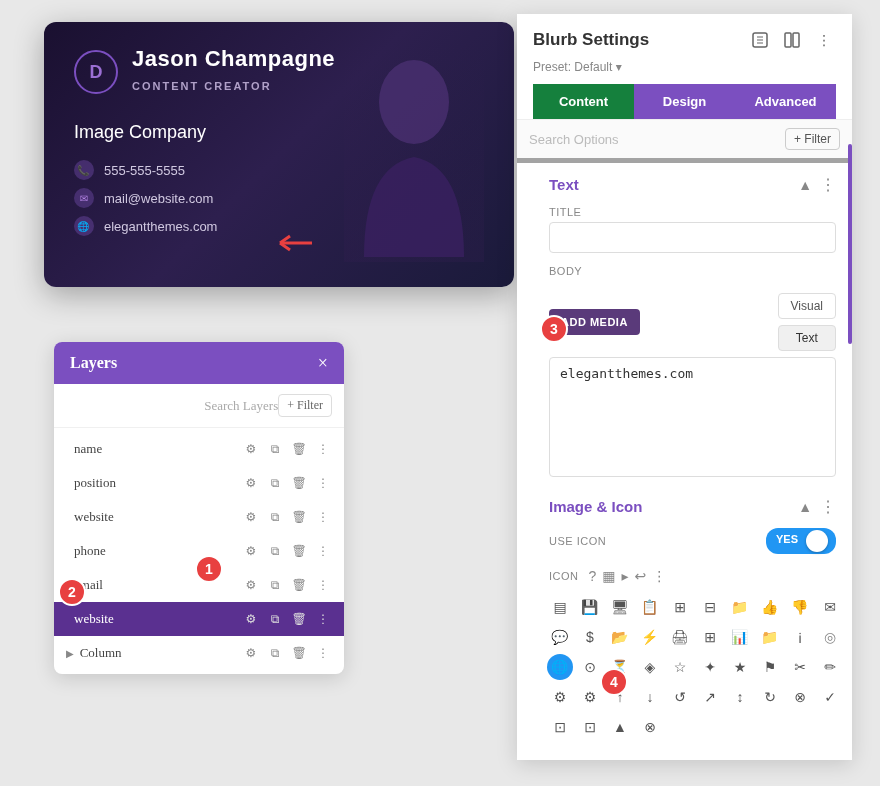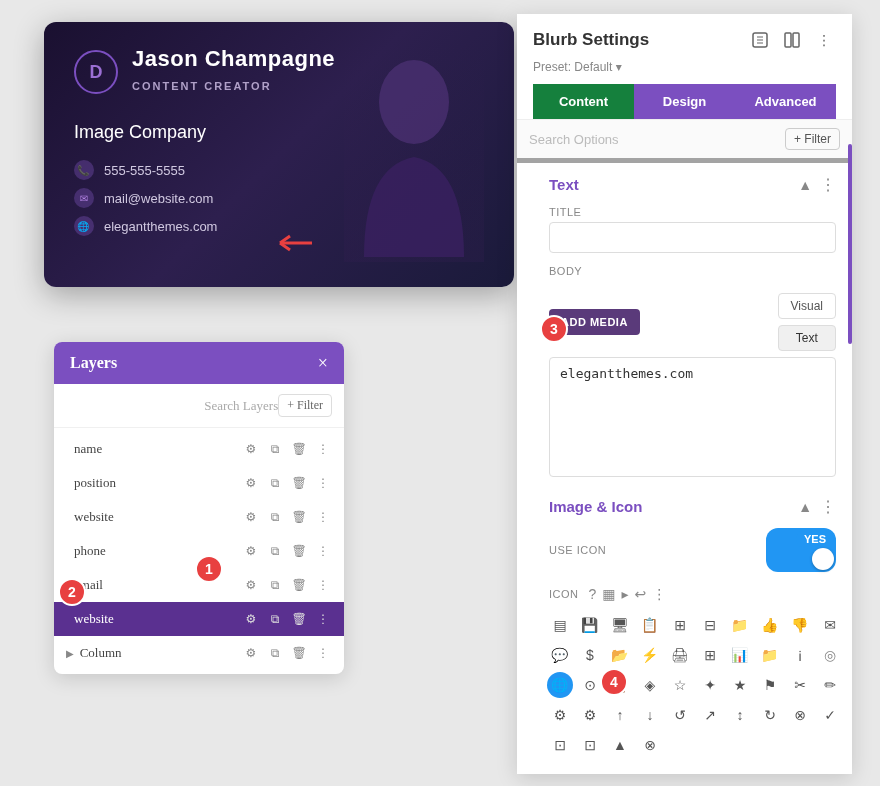--- a/index.html
+++ b/index.html
@@ -436,28 +436,27 @@
       justify-content: space-between;
     }
     .use-icon-label {
       font-size: 11px;
       color: #888;
       text-transform: uppercase;
       letter-spacing: 0.5px;
     }
     .toggle-switch {
       display: flex;
-      align-items: flex-end;
+      align-items: flex-start;
       background: #2196F3;
       border-radius: 12px;
       padding: 2px;
       cursor: pointer;
       gap: 0;
       width: 70px;
-      flex-direction: column;
     }
     .toggle-yes {
       background: #2196F3;
       color: white;
       font-size: 11px;
       font-weight: 700;
       padding: 3px 8px;
       border-radius: 10px;
     }
     .toggle-knob {

